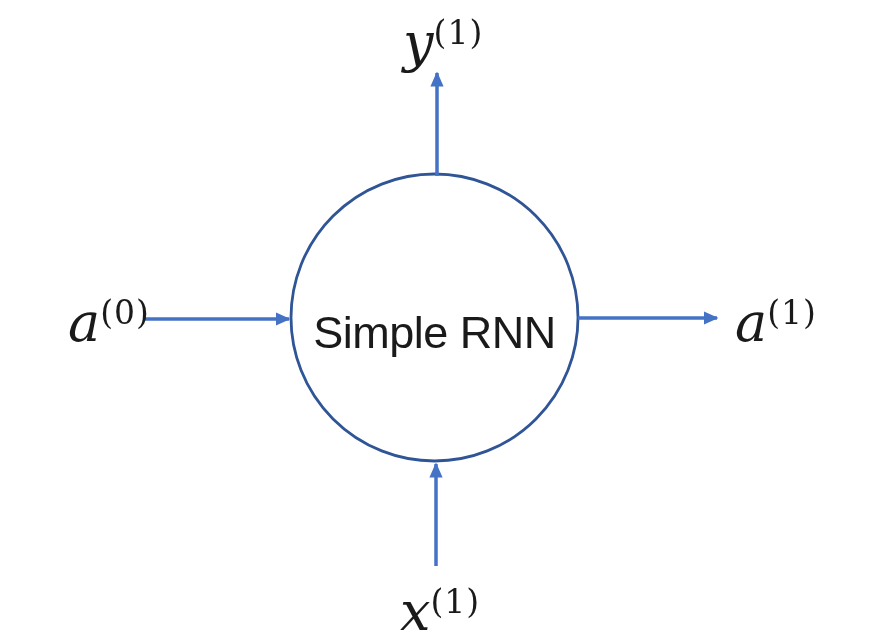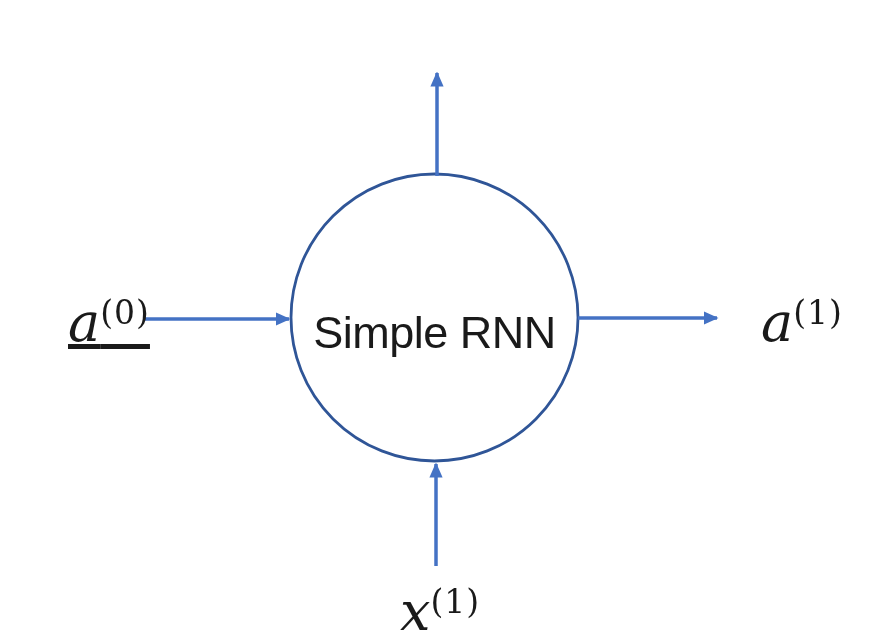--- a/index.html
+++ b/index.html
@@ -80,26 +80,29 @@
 
     <line x1="437" y1="176" x2="437" y2="73" stroke-width="3.5" marker-end="url(#arrowhead)" stroke="#4472C4"></line>
 
     <line x1="436" y1="566" x2="436" y2="464" stroke-width="3.5" marker-end="url(#arrowhead)" stroke="#4472C4"></line>
   </svg>
 
   <div class="node-text">
     <span>Simple RNN</span>
   </div>
 
+  <div class="mlabel" style="left:403px; top:3px;">
+    <span class="mvar">y</span><span class="msup">(1)</span>
+  </div>
 
-  <div class="mlabel" style="left:68px; top:283px;text-decoration:underline;">
+  <div class="mlabel" style="left:68px; top:283px;">
     <span class="mvar">a</span><span class="msup">(0)</span>
   </div>
 
-  <div class="mlabel" style="left:761px; top:283px;">
+  <div class="mlabel" style="left:735px; top:283px;">
     <span class="mvar">a</span><span class="msup">(1)</span>
   </div>
 
   <div class="mlabel" style="left:400px; top:572px;">
     <span class="mvar">x</span><span class="msup">(1)</span>
   </div>
 
 </div>
 
 </body></html>

